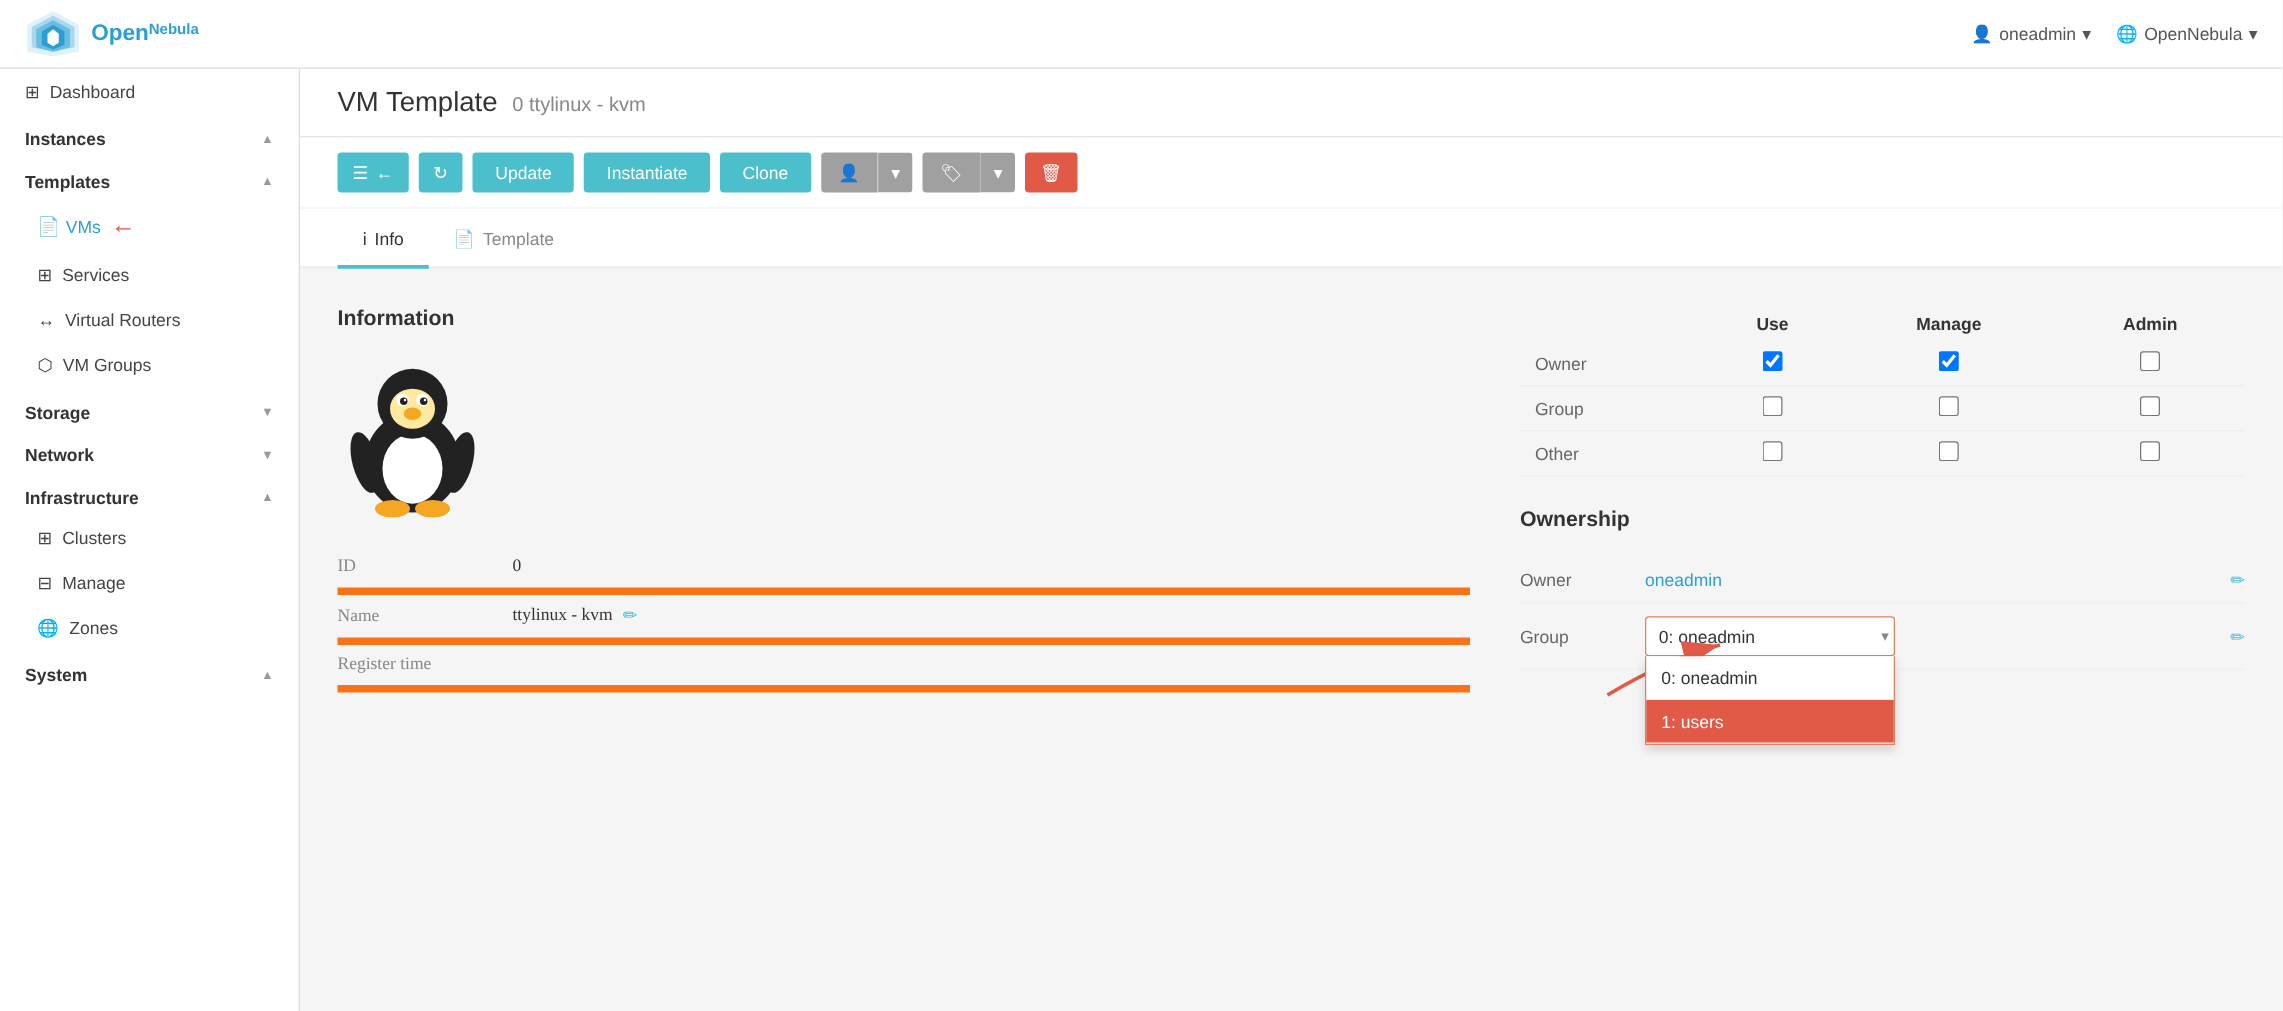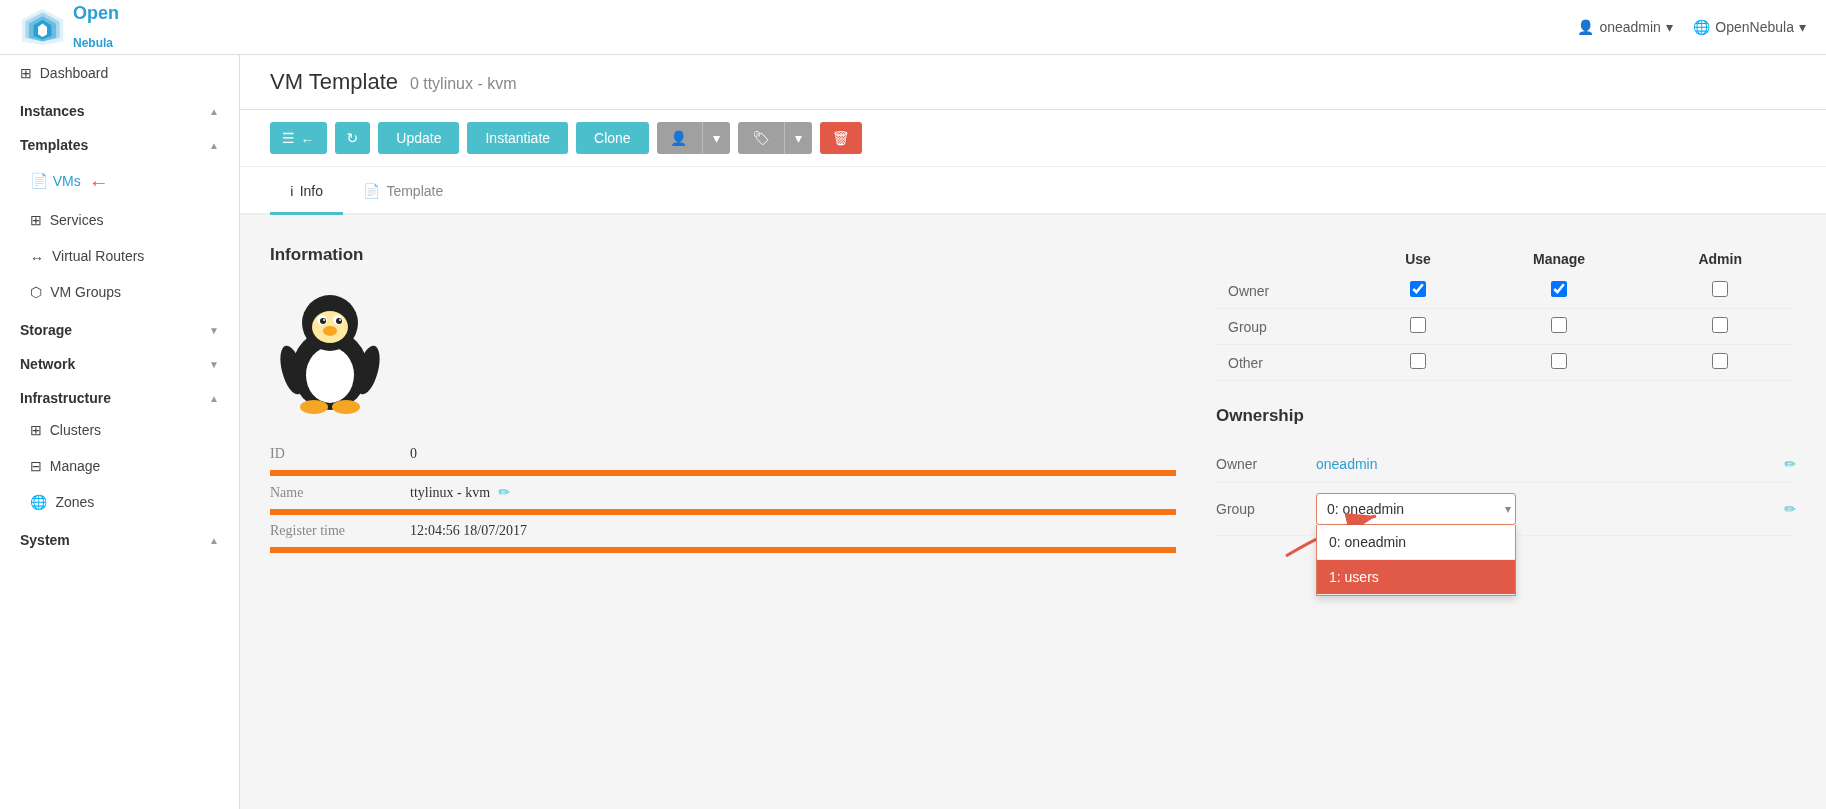--- a/index.html
+++ b/index.html
@@ -20,23 +20,22 @@
       display: flex;
       align-items: center;
       gap: 8px;
     }
     .logo-icon {
       width: 45px;
       height: 40px;
     }
     .logo-text {
       display: flex;
-      flex-direction: column;
+      flex-direction: row;
       line-height: 1.1;
-      gap: 14px;
     }
     .logo-open { font-size: 18px; font-weight: 700; color: #2b9fd4; }
     .logo-nebula { font-size: 12px; font-weight: 700; color: #2b9fd4; }
     .topbar-right {
       display: flex;
       align-items: center;
       gap: 20px;
       color: #555;
     }
     .topbar-user, .topbar-cloud {
@@ -534,21 +533,20 @@
           </div>
           <div class="info-row">
             <span class="info-label">Name</span>
             <span class="info-value">
               <span>ttylinux - kvm</span>
               <span class="edit-icon">✏</span>
             </span>
           </div>
           <div class="info-row">
             <span class="info-label">Register time</span>
-            <span class="info-value">12:04:56 18/07/2017</span>
           </div>
         </div>
       </div>
 
       <div class="permissions-section">
         <table class="perm-table">
           <thead>
             <tr>
               <th></th>
               <th>Use</th>

